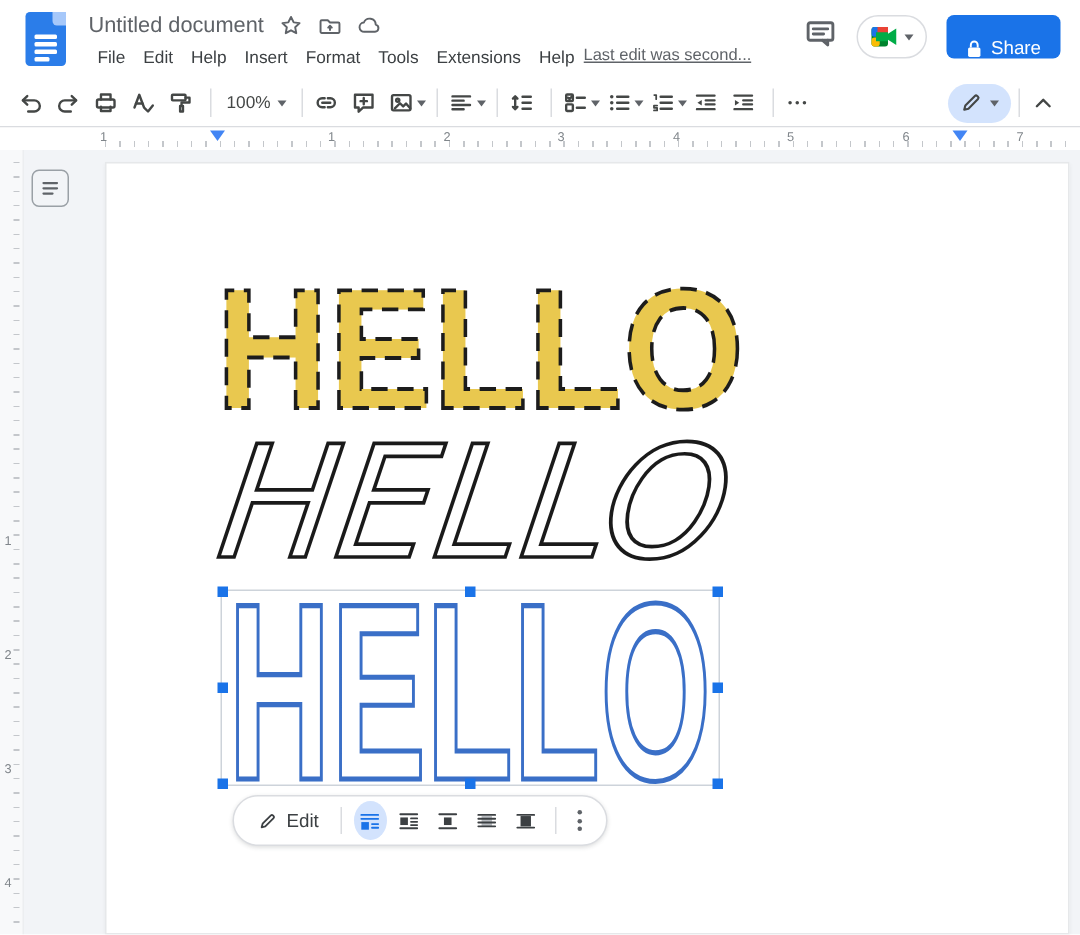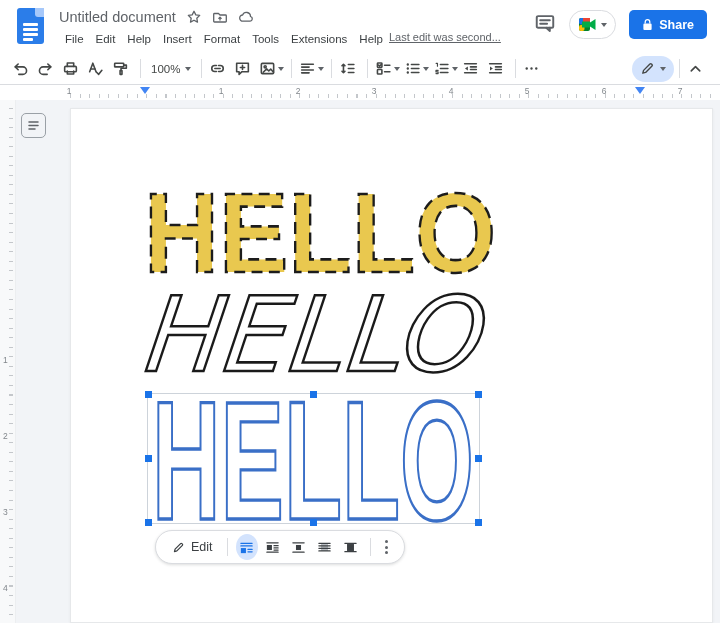--- a/index.html
+++ b/index.html
@@ -21,22 +21,22 @@
     stroke-linecap:round; stroke-linejoin:round; }
   #menu-row { position:absolute; left:59px; top:31px; display:flex; }
   .menu-item { font-size:11.5px; color:#3c4043; padding:2px 6px; border-radius:3px; }
   #last-edit { font-size:11px; color:#5f6368; text-decoration:underline; margin-left:0;
     max-width:118px; white-space:nowrap; overflow:hidden; text-overflow:ellipsis; }
   #header-right { position:absolute; right:13px; top:10px; display:flex; align-items:center; gap:13px; }
   #comment-btn svg { width:22px; height:22px; stroke:#5f6368; fill:none; stroke-width:1.4;
     stroke-linecap:round; stroke-linejoin:round; }
   #meet-pill { display:flex; align-items:center; gap:4px; background:#fff; border:1px solid #dadce0;
     border-radius:15px; padding:4px 8px; height:29px; }
-  #share-btn { display:flex; align-items:center; gap:6px; background:#1a73e8; color:#fff;
-    border-radius:5px; height:29px; padding:0 13px; font-size:12.5px; font-weight:bold; }
+  #share-btn { display:flex; align-items:flex-end; gap:6px; background:#1a73e8; color:#fff;
+    border-radius:5px; height:29px; padding:0 13px; font-size:12.5px; font-weight:normal; }
   #share-btn svg { width:11px; height:13px; }
   .caret { width:0; height:0; border-left:3.5px solid transparent; border-right:3.5px solid transparent;
     border-top:4px solid #5f6368; }
 
   
   #toolbar { position:absolute; left:0; top:53px; width:720px; height:32px; background:#fff;
     border-bottom:1px solid #dadce0; display:flex; align-items:center; padding:0 10px; }
   .tb-btn { height:26px; min-width:25px; display:flex; align-items:center; justify-content:flex-start;
     border-radius:4px; gap:2px; padding:0 2px; }
   .tb-btn svg { width:17px; height:17px; stroke:#444746; fill:none; stroke-width:1.5;

